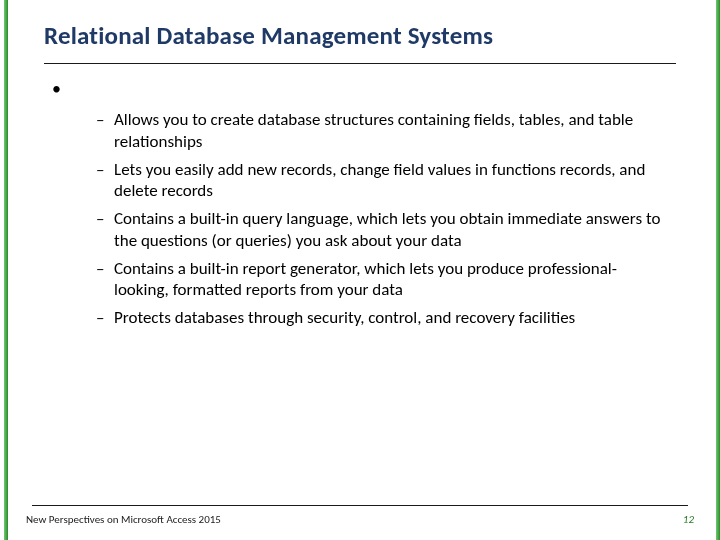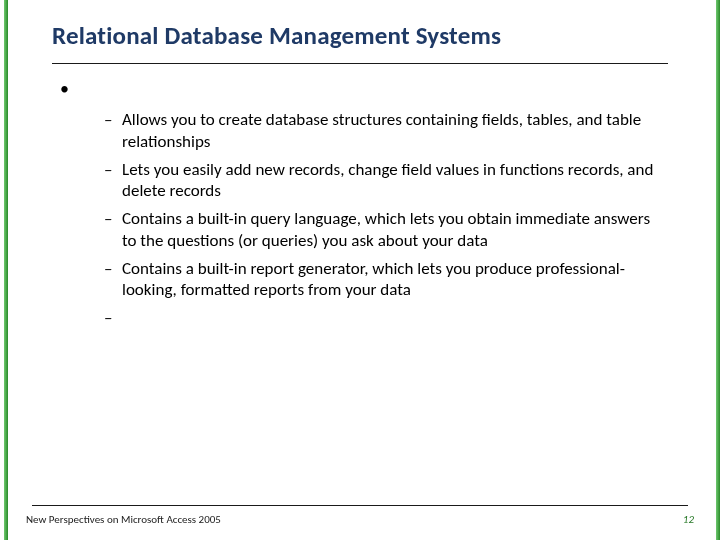--- a/index.html
+++ b/index.html
@@ -25,21 +25,21 @@
     width: 4px;
     height: 540px;
     background: #fff;
   }
   .slide {
     position: absolute;
     left: 8px;
     right: 8px;
     top: 0;
     bottom: 0;
-    padding: 0 20px;
+    padding: 0 12px;
   }
   .title-block {
     padding: 20px 24px 6px 24px;
   }
   .title {
     font-size: 25px;
     font-weight: 700;
     color: #1f3a66;
     letter-spacing: 0.2px;
   }
@@ -130,20 +130,21 @@
       <div class="lvl2">
         <span class="dash">–</span>
         <span>Contains a built-in query language, which lets you obtain immediate answers to the questions (or queries) you ask about your data</span>
       </div>
       <div class="lvl2">
         <span class="dash">–</span>
         <span>Contains a built-in report generator, which lets you produce professional-looking, formatted reports from your data</span>
       </div>
       <div class="lvl2">
         <span class="dash">–</span>
+        <span>Protects databases through security, control, and recovery facilities</span>
       </div>
     </div>
   </div>
 
   <hr class="footer-rule">
-  <div class="footer-left">New Perspectives on Microsoft Access 2005</div>
+  <div class="footer-left">New Perspectives on Microsoft Access 2015</div>
   <div class="footer-right">12</div>
 </div>
 
 </body></html>

